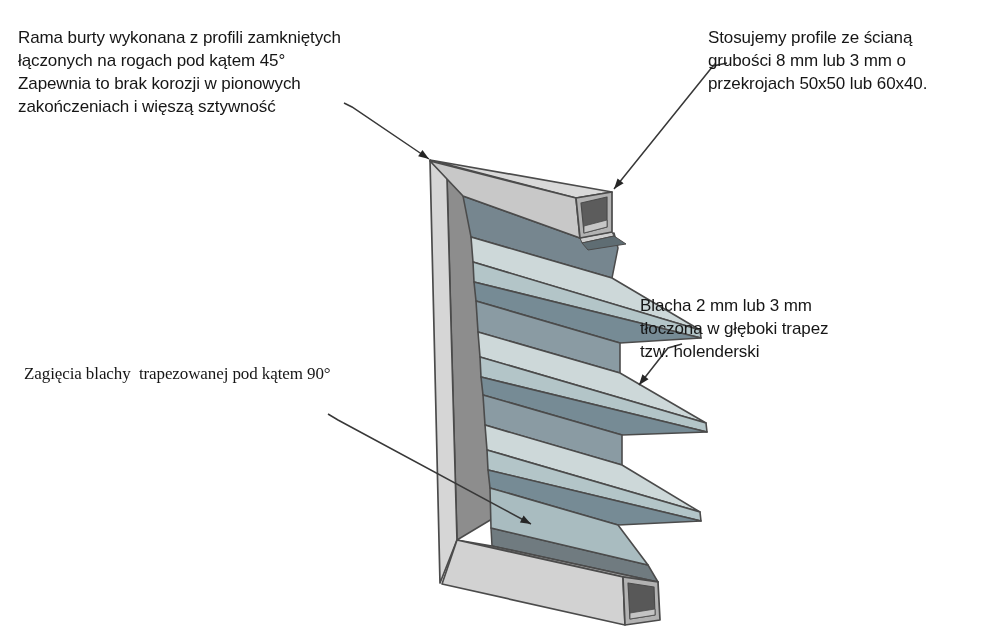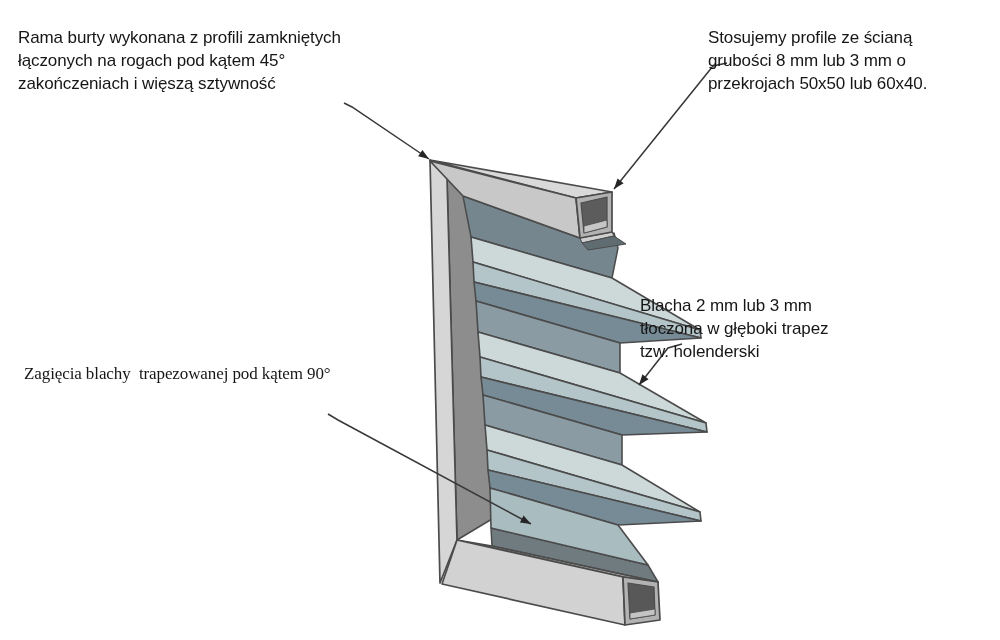--- a/index.html
+++ b/index.html
@@ -74,20 +74,21 @@
       <path d="M344,103 L352,107 L429,159" marker-end="url(#ah)"></path>
       <path d="M727,63 L713,66 L614,189" marker-end="url(#ah)"></path>
       <path d="M682,344 L668,348 L639,385" marker-end="url(#ah)"></path>
       <path d="M328,414 L338,420 L531,524" marker-end="url(#ah)"></path>
     </g>
   </svg>
 
   <div class="ann" style="left:18px;top:26px;width:372px;">
     <span class="ann-line">Rama burty wykonana z profili zamkniętych</span>
     <span class="ann-line">łączonych na rogach pod kątem 45°</span>
+    <span class="ann-line">Zapewnia to brak korozji w pionowych</span>
     <span class="ann-line">zakończeniach i więszą sztywność</span>
   </div>
 
   <div class="ann" style="left:708px;top:26px;width:300px;">
     <span class="ann-line">Stosujemy profile ze ścianą</span>
     <span class="ann-line">grubości 8 mm lub 3 mm o</span>
     <span class="ann-line">przekrojach 50x50 lub 60x40.</span>
   </div>
 
   <div class="ann" style="left:640px;top:294px;width:290px;">

